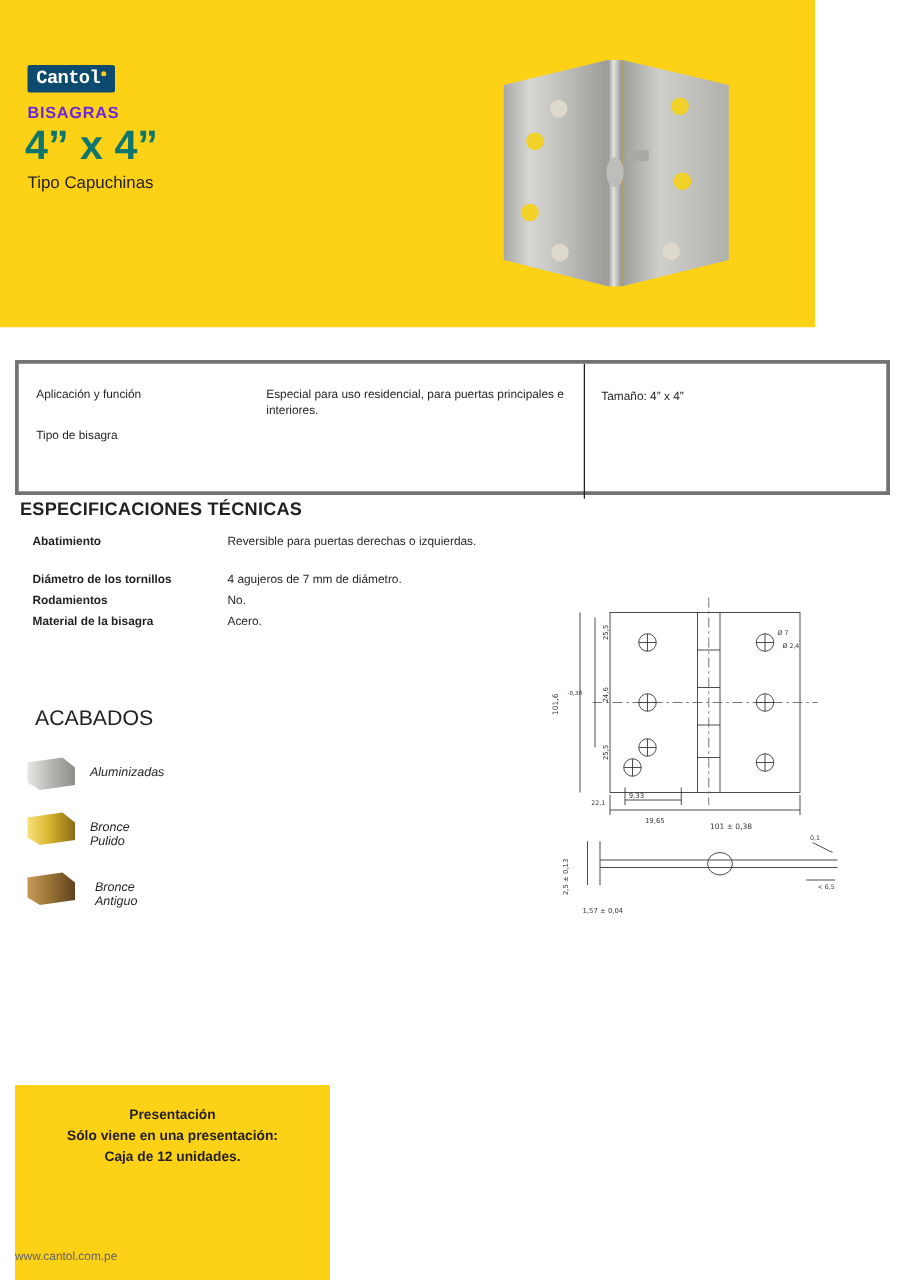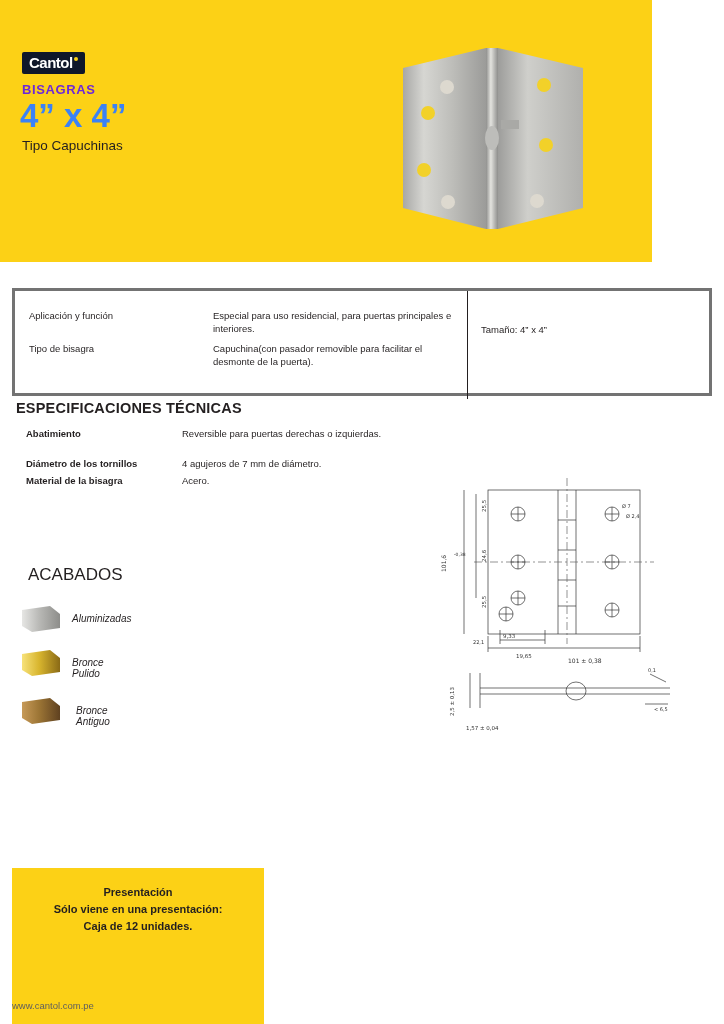--- a/index.html
+++ b/index.html
@@ -37,28 +37,28 @@
   .header-bottom-strip {
     position: absolute;
     left: 0; top: 262px;
     width: 724px;
     height: 20px;
     background: #ffffff;
   }
   .logo-box {
     position: absolute;
     left: 22px; top: 52px;
-    background: #0f172a;
+    background: #0c4a6e;
     color: #ffffff;
     padding: 3px 7px 4px 7px;
     border-radius: 2px;
     font-size: 15px;
     font-weight: bold;
     letter-spacing: -0.5px;
-    font-family: Liberation Sans, sans-serif;
+    font-family: Liberation Mono, monospace;
     line-height: 1;
   }
   .logo-box .dot {
     display:inline-block;
     width:4px;height:4px;
     background:#fcd116;
     border-radius:50%;
     margin-left:1px;
     vertical-align: top;
     margin-top:2px;
@@ -69,21 +69,21 @@
     font-size: 13px;
     font-weight: bold;
     letter-spacing: 0.6px;
     color: #6d28d9;
   }
   .hdr-title {
     position: absolute;
     left: 20px; top: 98px;
     font-size: 33px;
     font-weight: bold;
-    color: #3b82f6;
+    color: #0f766e;
     letter-spacing: 0px;
     line-height: 1.1;
   }
   .hdr-type {
     position: absolute;
     left: 22px; top: 138px;
     font-size: 13.5px;
     font-weight: normal;
     color: #231f20;
   }
@@ -109,21 +109,21 @@
     width: 1px; height: 108px;
     background: #231f20;
   }
   .info-row { position: absolute; font-size: 9.5px; line-height: 1.4; }
   .info-label { font-size: 9.5px; }
   .info-val { font-size: 9.5px; }
   .r1l { left: 14px; top: 18px; }
   .r1v { left: 198px; top: 18px; width: 240px; }
   .r2l { left: 14px; top: 51px; }
   .r2v { left: 198px; top: 51px; width: 240px; }
-  .r3v { left: 466px; top: 32px; }
+  .r3v { left: 466px; top: 20px; }
 
   
   .spec-title {
     position: absolute;
     left: 16px; top: 400px;
     font-size: 14.5px;
     font-weight: bold;
     letter-spacing: 0.2px;
   }
   .spec-list { position: absolute; left: 0; top: 428px; width: 440px; }
@@ -237,33 +237,36 @@
     <circle cx="139" cy="155" r="7" fill="#ddd9cf"></circle>
     <rect x="103" y="74" width="18" height="9" fill="#a9a9a6"></rect>
   </svg>
 </div>
 
 <div class="info-table">
   <div class="info-divider"></div>
   <div class="info-row info-label r1l">Aplicación y función</div>
   <div class="info-row info-val r1v">Especial para uso residencial, para puertas principales e interiores.</div>
   <div class="info-row info-label r2l">Tipo de bisagra</div>
-  <div class="info-row info-val r2v">Capuchina(con pasador removible para facilitar el desmonte de la puerta).</div>
   <div class="info-row info-val r3v">Tamaño: 4” x 4”</div>
 </div>
 
 <div class="spec-title">ESPECIFICACIONES TÉCNICAS</div>
 <div class="spec-list">
   <div class="spec-row" style="height:24px">
     <span class="spec-k">Abatimiento</span>
     <span class="spec-v" style="width:200px">Reversible para puertas derechas o izquierdas.</span>
   </div>
   <div class="spec-row" style="height:17px;margin-top:6px">
     <span class="spec-k">Diámetro de los tornillos</span>
     <span class="spec-v">4 agujeros de 7 mm de diámetro.</span>
+  </div>
+  <div class="spec-row" style="height:17px">
+    <span class="spec-k">Rodamientos</span>
+    <span class="spec-v">No.</span>
   </div>
   <div class="spec-row" style="height:17px">
     <span class="spec-k">Material de la bisagra</span>
     <span class="spec-v">Acero.</span>
   </div>
 </div>
 
 <div class="acab-title">ACABADOS</div>
 
 <div class="finish" style="top:604px">

